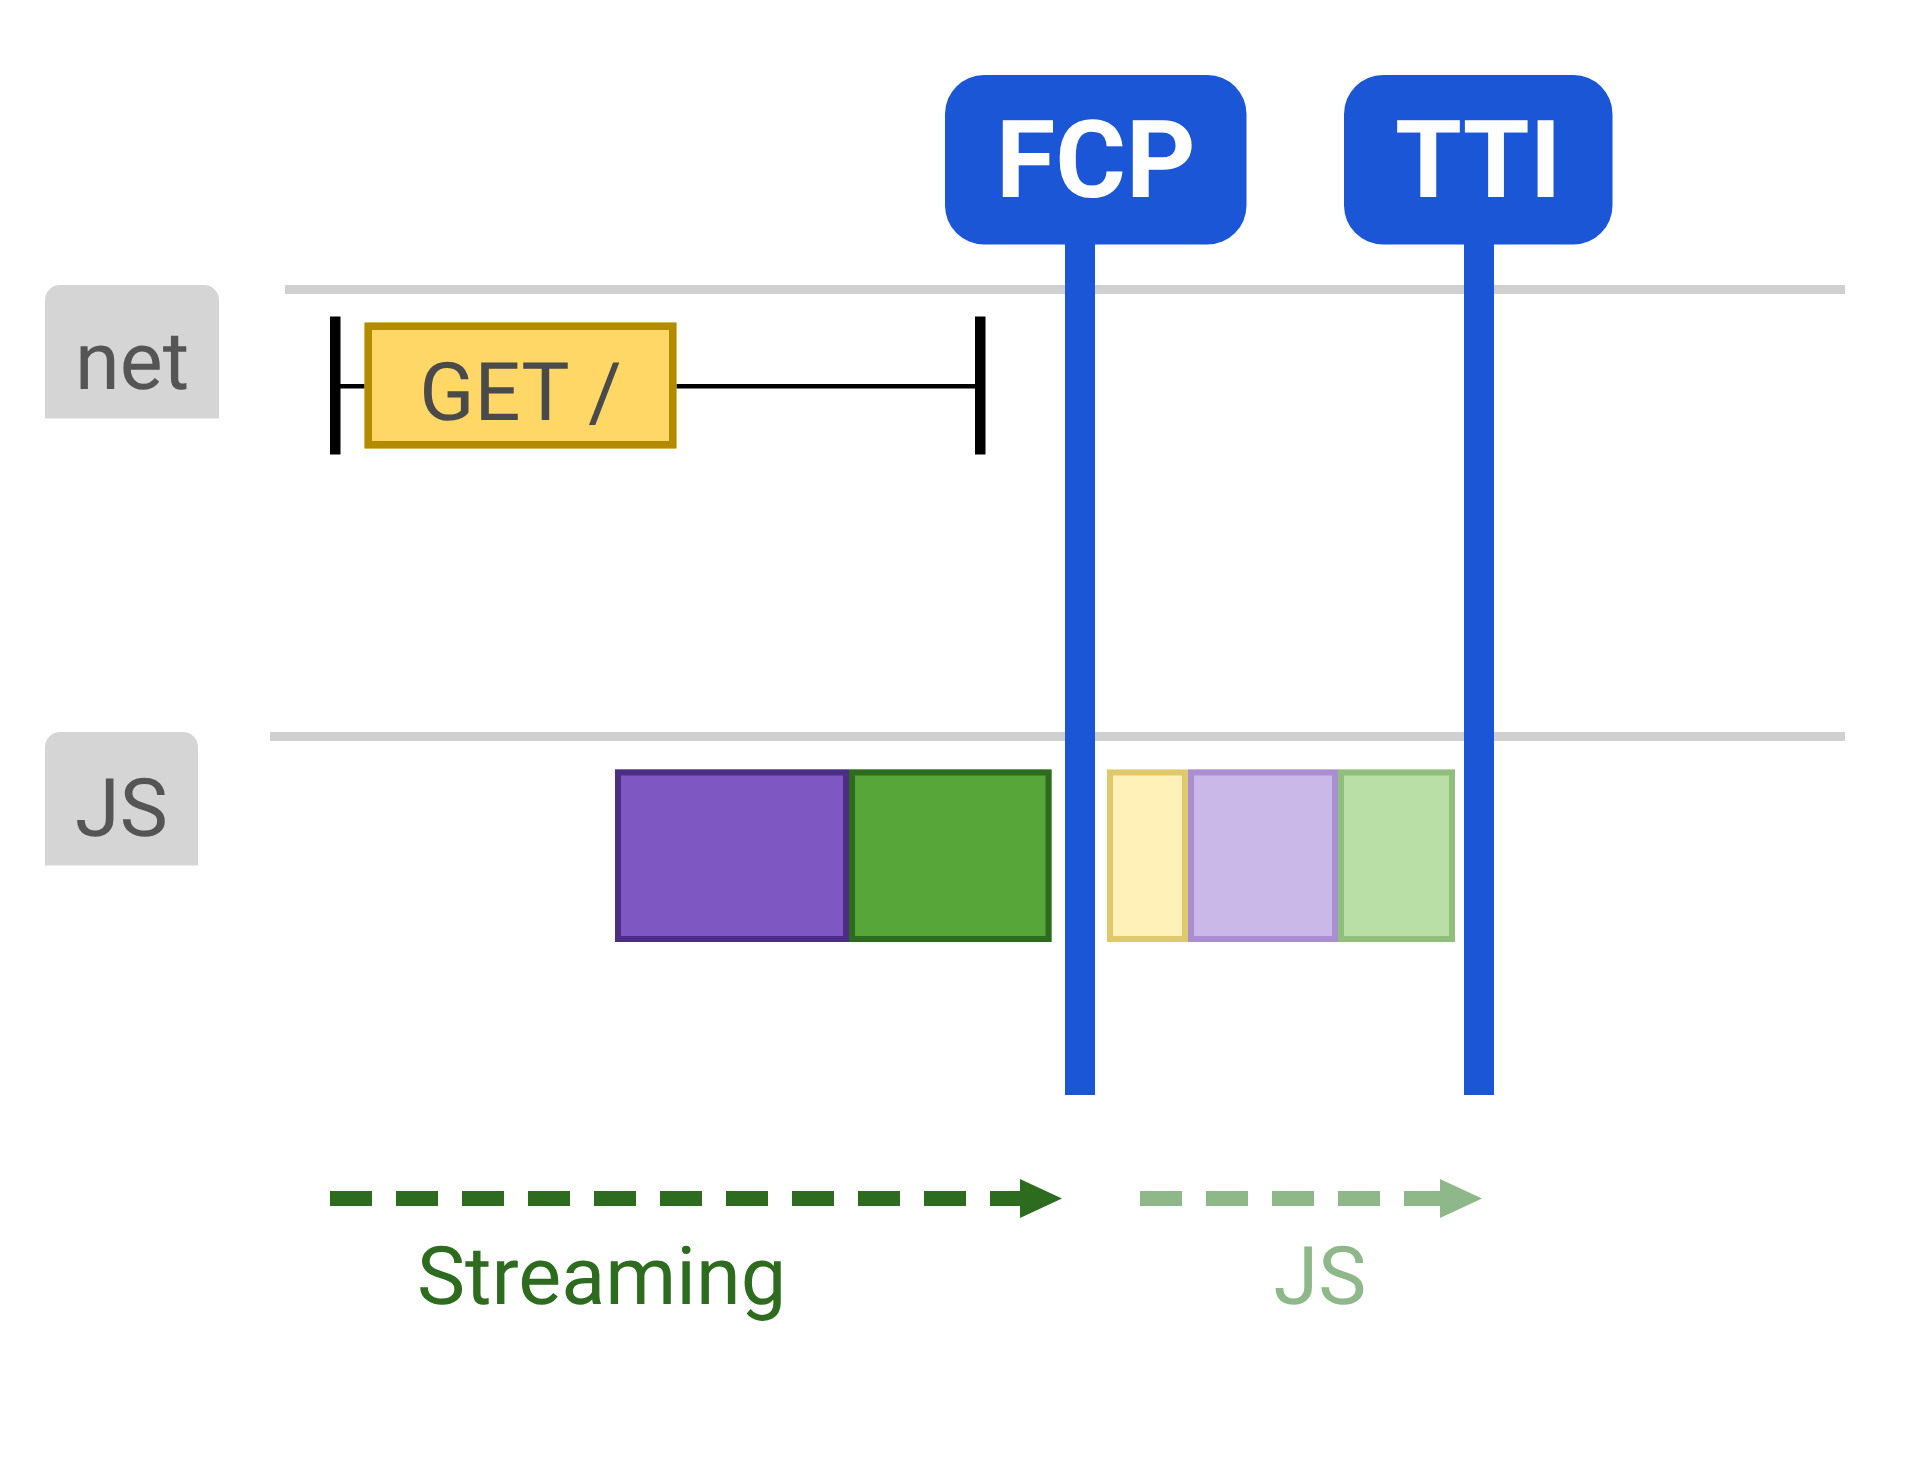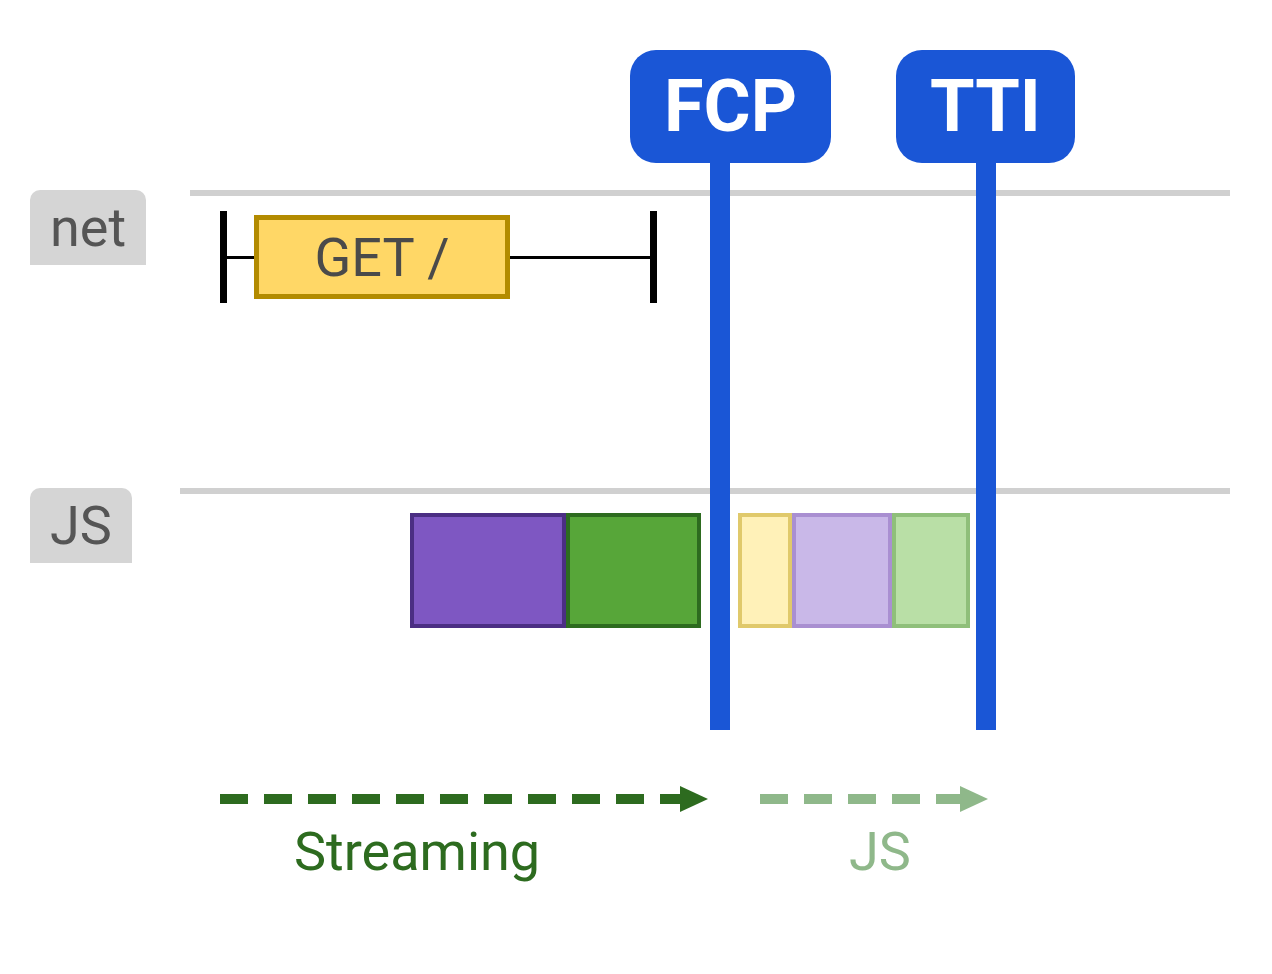--- a/index.html
+++ b/index.html
@@ -29,21 +29,21 @@
   .marker-line {
     position: absolute;
     background: #1a56d6;
     width: 20px;
   }
   .lane-label {
     position: absolute;
     background: #d5d5d5;
     color: #555;
     font-size: 54px;
-    padding: 6px 20px 6px 20px;
+    padding: 20px 20px 6px 20px;
     border-radius: 10px 10px 0 0;
     font-family: Roboto, Arial, sans-serif;
   }
   .lane-line {
     position: absolute;
     height: 6px;
     background: #d0d0d0;
   }
   .net-span {
     position: absolute;
@@ -93,21 +93,21 @@
 
 <div class="diagram">
 
   <div class="lane-line" style="top:170px; left:170px; width:1040px;"></div>
   <div class="lane-label" style="top:170px; left:10px;">net</div>
 
   <div class="net-span">
     <div class="net-tick" style="left:200px; top:191px; height:92px;"></div>
     <div class="net-range" style="left:200px; top:236px; width:434px;"></div>
     <div class="net-tick" style="left:630px; top:191px; height:92px;"></div>
-    <div class="net-box" style="left:234px; top:195px; width:256px; height:84px;">
+    <div class="net-box" style="left:223px; top:195px; width:208px; height:84px;align-items:flex-end;">
       <span>GET /</span>
     </div>
   </div>
 
   <div class="lane-line" style="top:468px; left:160px; width:1050px;"></div>
   <div class="lane-label" style="top:468px; left:10px;">JS</div>
 
   <div class="js-block" style="left:390px; top:493px; width:156px; background:#7e57c2; border:4px solid #4b2e83;"></div>
   <div class="js-block" style="left:546px; top:493px; width:135px; background:#57a639; border:4px solid #2d6b1f;"></div>
   <div class="js-block" style="left:718px; top:493px; width:54px; background:#fff1b8; border:4px solid #e0c96b;"></div>
@@ -121,21 +121,21 @@
 
   <div class="marker-line" style="left:956px; top:130px; height:580px;"></div>
   <div class="marker-badge" style="left:876px; top:30px;">
     <span>TTI</span>
   </div>
 
   <svg class="arrow" style="left:200px; top:762px; width:490px; height:34px;">
     <line x1="0" y1="17" x2="460" y2="17" stroke="#2d6b1f" stroke-width="10" stroke-dasharray="28 16" stroke-linecap="butt"></line>
     <polygon points="460,4 488,17 460,30" fill="#2d6b1f"></polygon>
   </svg>
-  <div class="arrow-label" style="left:274px; top:800px;">Streaming</div>
+  <div class="arrow-label" style="left:258px; top:800px;">Streaming</div>
 
   <svg class="arrow" style="left:740px; top:762px; width:230px; height:34px;">
     <line x1="0" y1="17" x2="200" y2="17" stroke="#8fb88a" stroke-width="10" stroke-dasharray="28 16" stroke-linecap="butt"></line>
     <polygon points="200,4 228,17 200,30" fill="#8fb88a"></polygon>
   </svg>
   <div class="arrow-label optional" style="left:740px; top:800px; width:240px;">
     <div>JS</div>
   </div>
 
 </div>

